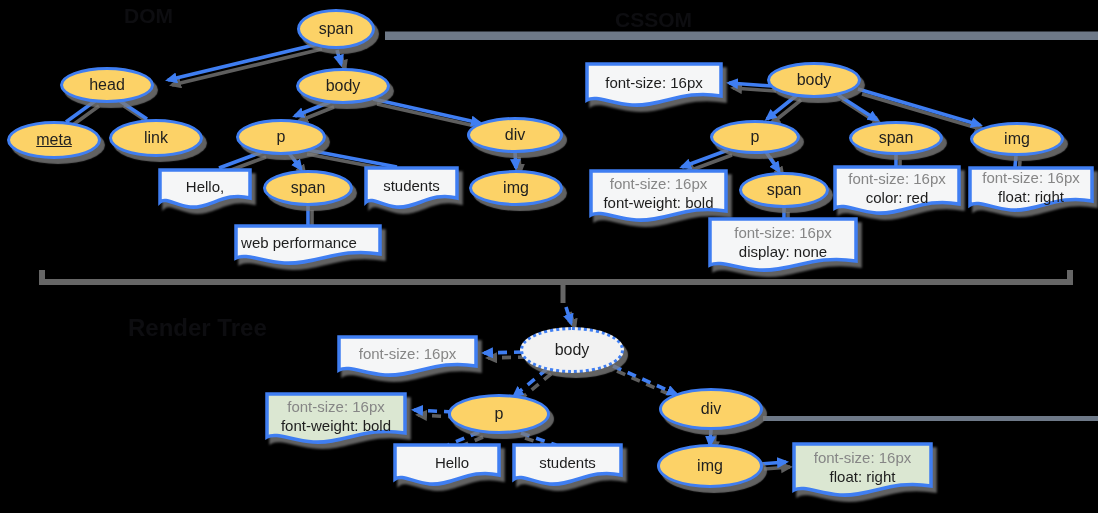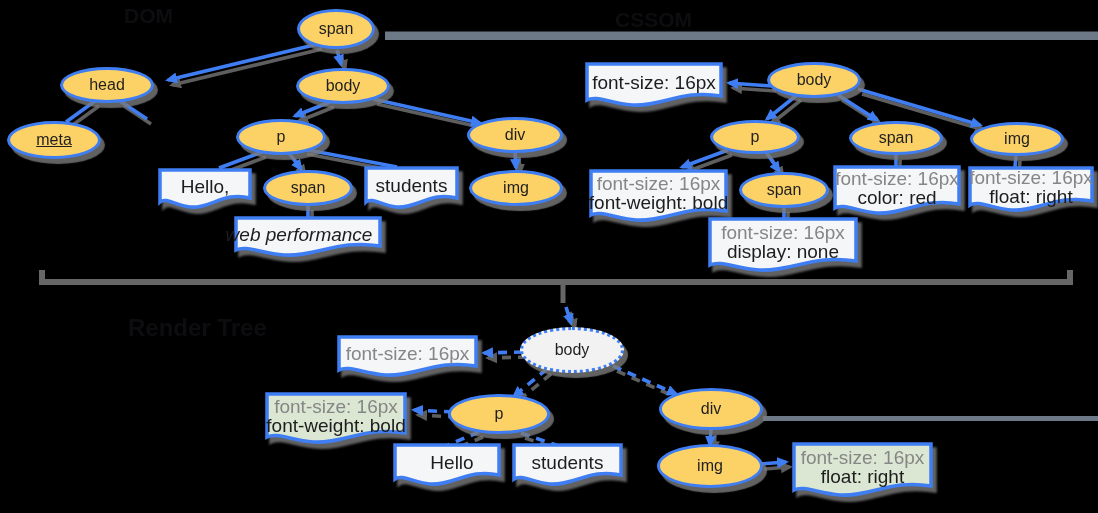--- a/index.html
+++ b/index.html
@@ -10,21 +10,21 @@
   #blue-svg line{stroke:#3f7ef2;stroke-width:3.6;fill:none;}
   #blue-svg line.dashed{stroke-dasharray:9 7;}
   .node{position:absolute;box-sizing:border-box;border:3px solid #3f7ef2;background:#fcd267;
         border-radius:50%;display:flex;align-items:center;justify-content:center;
         font-size:16px;color:#1f1f1f;box-shadow:4px 5px 1px rgba(123,123,123,0.8);}
   .node.dotted{background:#f2f2f2;border-style:dotted;}
   .docbox{position:absolute;}
   .docbox svg{position:absolute;left:0;top:0;overflow:visible;
               filter:drop-shadow(4px 5px 1px rgba(123,123,123,0.8));}
   .docbox .lines{position:absolute;left:0;right:0;top:0;display:flex;flex-direction:column;
-                 align-items:center;justify-content:center;font-size:19px;line-height:19px;
+                 align-items:center;justify-content:center;font-size:15px;line-height:19px;
                  text-align:center;white-space:nowrap;border-radius:20px;}
   .lines .black{color:#1d1d1d;}
   .lines .gray{color:#868686;}
   .title{position:absolute;font-weight:bold;color:#0d0d10;}
   .t-dom{left:124px;top:4px;font-size:21px;}
   .t-cssom{left:615px;top:8px;font-size:21px;text-align:right;}
   .t-render{left:128px;top:314px;font-size:24px;}
 </style>
 </head>
 <body>
@@ -84,20 +84,23 @@
     </div>
     <div class="node" style="left: 60px; top: 67px; width: 94px; height: 36px;">
       <span>head</span>
     </div>
     <div class="node" style="left: 296px; top: 68px; width: 94px; height: 36px;">
       <span>body</span>
     </div>
     <div class="node" style="left: 7px; top: 121px; width: 94px; height: 38px; text-decoration: underline;">
       <span>meta</span>
     </div>
+    <div class="node" style="left: 109px; top: 119px; width: 94px; height: 38px;">
+      <span>link</span>
+    </div>
     <div class="node" style="left: 236px; top: 119px; width: 90px; height: 36px;">
       <span>p</span>
     </div>
     <div class="node" style="left: 263px; top: 170px; width: 90px; height: 36px;">
       <span>span</span>
     </div>
     <div class="node" style="left: 467px; top: 117px; width: 96px; height: 36px;">
       <span>div</span>
     </div>
     <div class="node" style="left: 469px; top: 170px; width: 94px; height: 36px;">
@@ -112,21 +115,21 @@
       </div>
     </div>
     <div class="docbox" style="left: 364px; top: 166px; width: 95px; height: 38px;">
       <svg width="95" height="50">
         <path d="M2,2 L93,2 L93,32 C66.5,25 53.2,43 32.3,41 C17.1,39 7.6,31 2,36 Z" fill="#f5f6f7" stroke="#3f7ef2" stroke-width="3.5"></path>
       </svg>
       <div class="lines" style="height: 38px;">
         <span class="black">students</span>
       </div>
     </div>
-    <div class="docbox" style="left: 234px; top: 216px; width: 130px; height: 36px; font-style: italic;">
+    <div class="docbox" style="left: 234px; top: 224px; width: 130px; height: 36px;">
       <svg width="148" height="48">
         <path d="M2,2 L146,2 L146,30 C103.6,23 82.9,41 50.3,39 C26.6,37 11.8,29 2,34 Z" fill="#f5f6f7" stroke="#3f7ef2" stroke-width="3.5"></path>
       </svg>
       <div class="lines" style="height: 36px;">
         <span class="black">web performance</span>
       </div>
     </div>
     <div class="node" style="left: 767px; top: 62px; width: 94px; height: 36px;">
       <span>body</span>
     </div>

